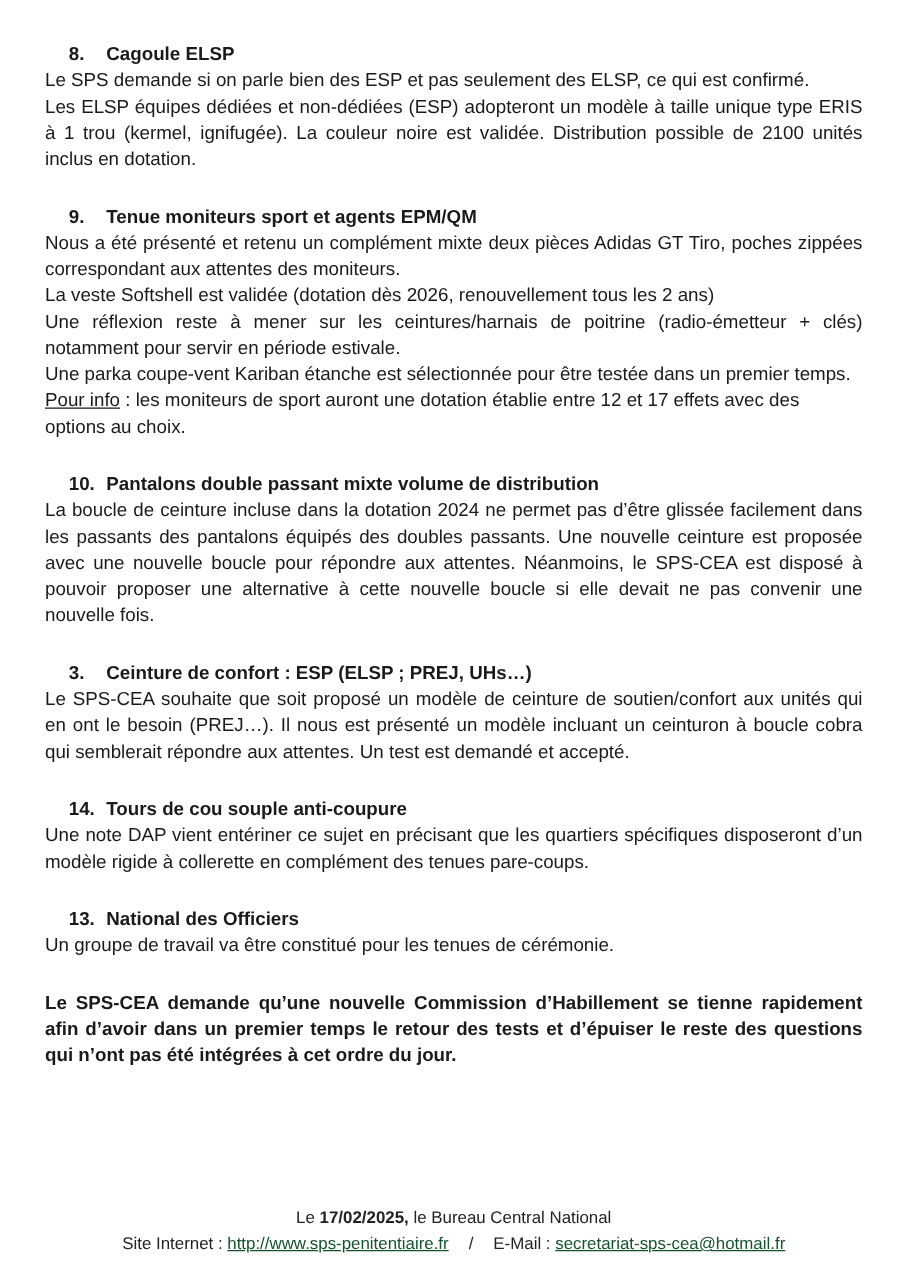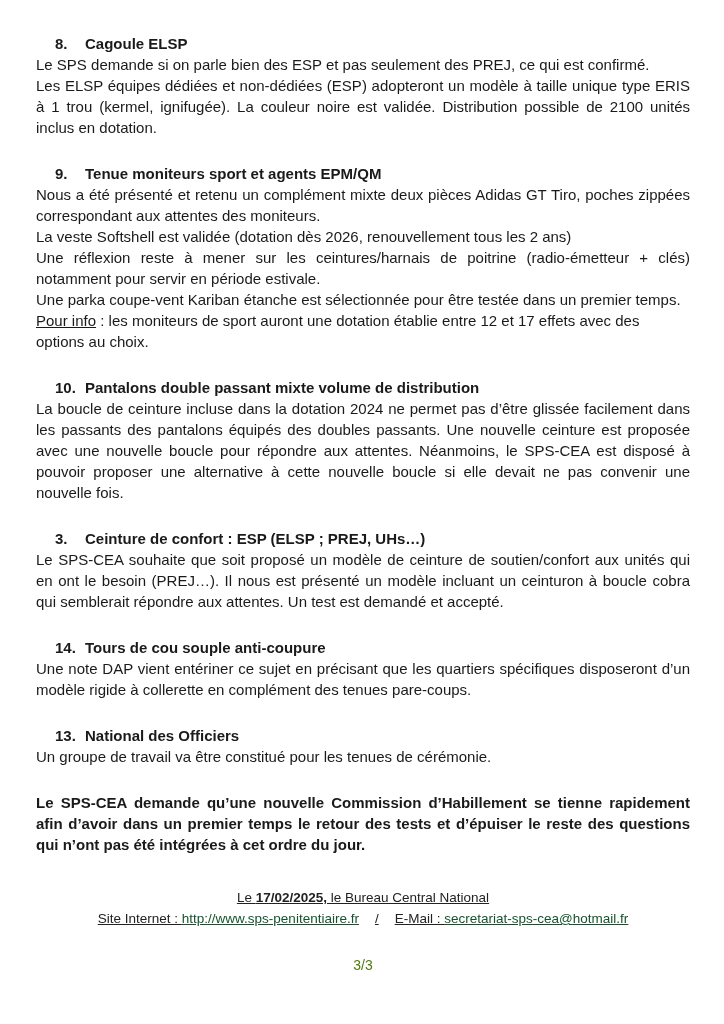--- a/index.html
+++ b/index.html
@@ -26,26 +26,25 @@
   .sec-num{display:inline-block;min-width:30px;}
   p.doc-p{margin:0;}
   p.just{text-align:justify;}
   .u{text-decoration:underline;}
   .closing{
     margin-top:57px;
     font-weight:bold;
     text-align:justify;
   }
   .footer{
-    margin-top:32px;
+    margin-top:108px;
     text-align:center;
     font-size:13.5px;
     line-height:21px;
     color:#222;
-    text-decoration:underline;
   }
   .footer a{
     color:#14532d;
     text-decoration:underline;
   }
   .bold{font-weight:bold;}
   .sep{padding:0 16px;}
   .page-num{
     margin-top:26px;
     text-align:center;
@@ -55,21 +54,21 @@
 </style>
 </head>
 <body>
 
 <div class="page">
   <div class="content">
 
     <main>
         <section class="doc-section">
           <div class="sec-h"><span class="sec-num">8.</span><span>Cagoule ELSP</span></div>
-          <p class="doc-p"><span>Le SPS demande si on parle bien des ESP et pas seulement des PREJ, ce qui est confirmé.</span></p>
+          <p class="doc-p"><span>Le SPS demande si on parle bien des ESP et pas seulement des ELSP, ce qui est confirmé.</span></p>
           <p class="doc-p just"><span>Les ELSP équipes dédiées et non-dédiées (ESP) adopteront un modèle à taille unique type ERIS à 1 trou (kermel, ignifugée). La couleur noire est validée. Distribution possible de 2100 unités inclus en dotation.</span></p>
         </section>
         <section class="doc-section">
           <div class="sec-h"><span class="sec-num">9.</span><span>Tenue moniteurs sport et agents EPM/QM</span></div>
           <p class="doc-p just"><span>Nous a été présenté et retenu un complément mixte deux pièces Adidas GT Tiro, poches zippées correspondant aux attentes des moniteurs.</span></p>
           <p class="doc-p"><span>La veste Softshell est validée (dotation dès 2026, renouvellement tous les 2 ans)</span></p>
           <p class="doc-p just"><span>Une réflexion reste à mener sur les ceintures/harnais de poitrine (radio-émetteur + clés) notamment pour servir en période estivale.</span></p>
           <p class="doc-p"><span>Une parka coupe-vent Kariban étanche est sélectionnée pour être testée dans un premier temps.</span></p>
           <p class="doc-p"><span class="u">Pour info</span><span> : les moniteurs de sport auront une dotation établie entre 12 et 17 effets avec des options au choix.</span></p>
         </section>

